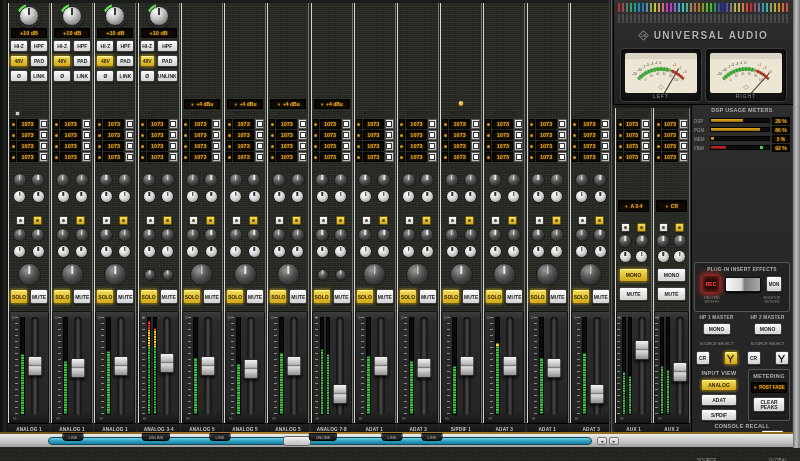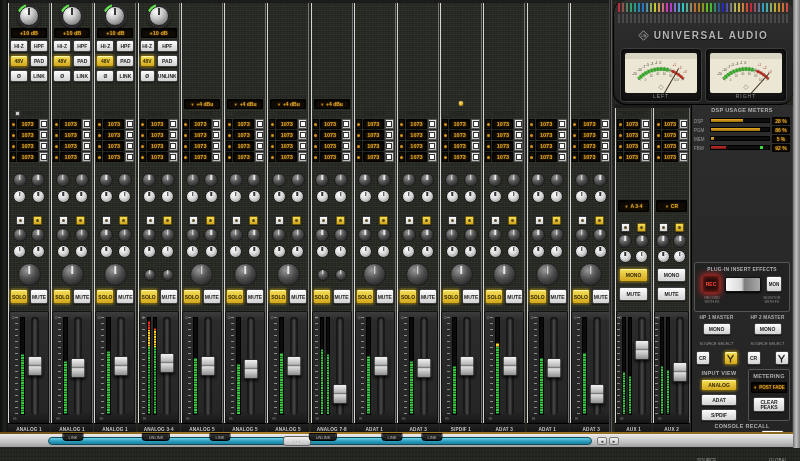--- a/index.html
+++ b/index.html
@@ -92,21 +92,21 @@
   .name-band{position:absolute;left:0;right:0;top:423px;height:10px;background:linear-gradient(180deg,#222,#141414);
     border-top:1px solid #000;color:#c9c9c9;font-size:5.5px;font-weight:bold;display:flex;align-items:center;justify-content:center;
     white-space:nowrap;letter-spacing:.2px;transform-origin:center;}
   .name-band span{transform:scale(.85);}
   .link-tab{position:absolute;top:433px;height:8px;padding:0 4px;border:1px solid #000;border-radius:0 0 3px 3px;
     background:linear-gradient(180deg,#2e2e2e,#161616);color:#bbb;font-size:5px;display:flex;align-items:center;justify-content:center;
     transform:translateX(-50%);z-index:5;}
   .link-tab span{transform:scale(.8);}
   
   .top-right-panel{position:absolute;left:613px;top:0;width:180px;height:105px;
-    background:linear-gradient(180deg,#303030,#262626 60%,#202020);border-bottom:1px solid #000;box-shadow:inset 1px 0 0 #000;border-radius:13px;}
+    background:linear-gradient(180deg,#303030,#262626 60%,#202020);border-bottom:1px solid #000;box-shadow:inset 1px 0 0 #000;}
   .vent{position:absolute;left:5px;right:5px;height:9px;
     -webkit-mask-image:repeating-linear-gradient(90deg,#000 0 2px,transparent 2px 4px);
     mask-image:repeating-linear-gradient(90deg,#000 0 2px,transparent 2px 4px);}
   .vent.colors{top:3px;background:linear-gradient(90deg,#c23,#2a7 8%,#27c 15%,#cc2 22%,#c2c 30%,#2cc 38%,#c62 46%,#4c2 54%,#22c 62%,#cc4 70%,#c23 78%,#2ac 86%,#ca2 93%,#c44 100%);}
   .vent.dark{top:14px;background:#4a4a4a;}
   .brand-row{position:absolute;top:26px;left:0;right:0;height:18px;display:flex;align-items:center;justify-content:center;gap:5px;color:#b8b8b8;}
   .ua-diamond{width:11px;height:11px;position:relative;}
   .ua-diamond svg{display:block;}
   .brand-text{font-size:10px;letter-spacing:1.5px;font-weight:bold;color:#b5b5b5;text-shadow:0 1px 1px #000;}
   .vu{position:absolute;top:48px;width:82px;height:54px;background:#141414;border:1px solid #3d3d3d;border-radius:4px;box-shadow:inset 0 0 4px #000;}

